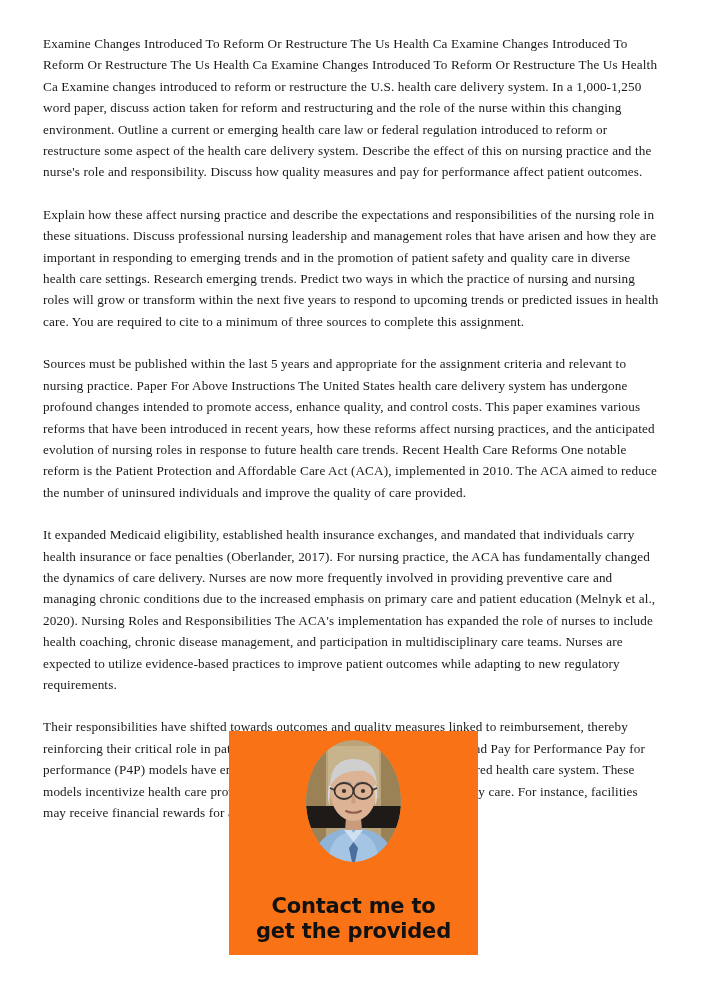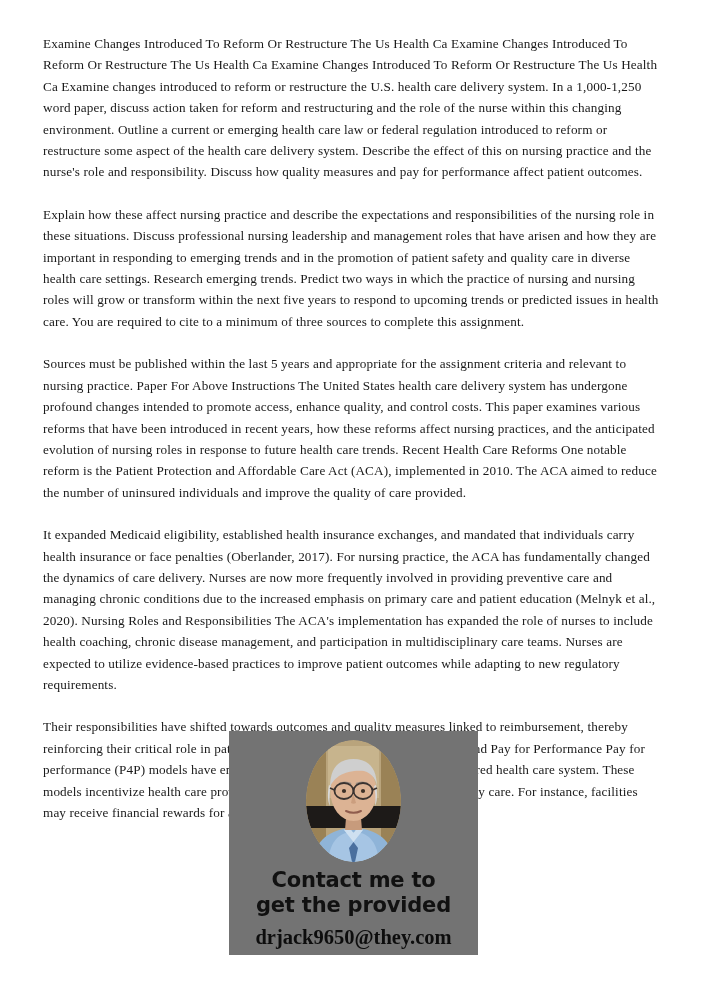--- a/index.html
+++ b/index.html
@@ -98,21 +98,21 @@
 <div id="page">
 
   <div id="doc-body">
     <p class="para">Examine Changes Introduced To Reform Or Restructure The Us Health Ca Examine Changes Introduced To Reform Or Restructure The Us Health Ca Examine Changes Introduced To Reform Or Restructure The Us Health Ca Examine changes introduced to reform or restructure the U.S. health care delivery system. In a 1,000-1,250 word paper, discuss action taken for reform and restructuring and the role of the nurse within this changing environment. Outline a current or emerging health care law or federal regulation introduced to reform or restructure some aspect of the health care delivery system. Describe the effect of this on nursing practice and the nurse's role and responsibility. Discuss how quality measures and pay for performance affect patient outcomes.</p>
     <p class="para">Explain how these affect nursing practice and describe the expectations and responsibilities of the nursing role in these situations. Discuss professional nursing leadership and management roles that have arisen and how they are important in responding to emerging trends and in the promotion of patient safety and quality care in diverse health care settings. Research emerging trends. Predict two ways in which the practice of nursing and nursing roles will grow or transform within the next five years to respond to upcoming trends or predicted issues in health care. You are required to cite to a minimum of three sources to complete this assignment.</p>
     <p class="para">Sources must be published within the last 5 years and appropriate for the assignment criteria and relevant to nursing practice. Paper For Above Instructions The United States health care delivery system has undergone profound changes intended to promote access, enhance quality, and control costs. This paper examines various reforms that have been introduced in recent years, how these reforms affect nursing practices, and the anticipated evolution of nursing roles in response to future health care trends. Recent Health Care Reforms One notable reform is the Patient Protection and Affordable Care Act (ACA), implemented in 2010. The ACA aimed to reduce the number of uninsured individuals and improve the quality of care provided.</p>
     <p class="para">It expanded Medicaid eligibility, established health insurance exchanges, and mandated that individuals carry health insurance or face penalties (Oberlander, 2017). For nursing practice, the ACA has fundamentally changed the dynamics of care delivery. Nurses are now more frequently involved in providing preventive care and managing chronic conditions due to the increased emphasis on primary care and patient education (Melnyk et al., 2020). Nursing Roles and Responsibilities The ACA's implementation has expanded the role of nurses to include health coaching, chronic disease management, and participation in multidisciplinary care teams. Nurses are expected to utilize evidence-based practices to improve patient outcomes while adapting to new regulatory requirements.</p>
     <p class="para">Their responsibilities have shifted towards outcomes and quality measures linked to reimbursement, thereby reinforcing their critical role in patient care (Warner, 2018). Quality Measures and Pay for Performance Pay for performance (P4P) models have emerged as pivotal components of the restructured health care system. These models incentivize health care providers, including nurses, to deliver high-quality care. For instance, facilities may receive financial rewards for achieving specific outcomes or for reducing</p>
   </div>
 
-  <div id="promo-overlay" style="background: #737373;">
+  <div id="promo-overlay" style="background: #f97316; gap: 26px;">
 
     <div id="promo-avatar">
       <svg viewBox="0 0 95 122" xmlns="http://www.w3.org/2000/svg" aria-hidden="true">
         <defs>
           <clipPath id="ovalclip">
               <ellipse cx="47.5" cy="61" rx="47.5" ry="61"></ellipse>
             </clipPath>
         </defs>
         <g clip-path="url(#ovalclip)">
 

